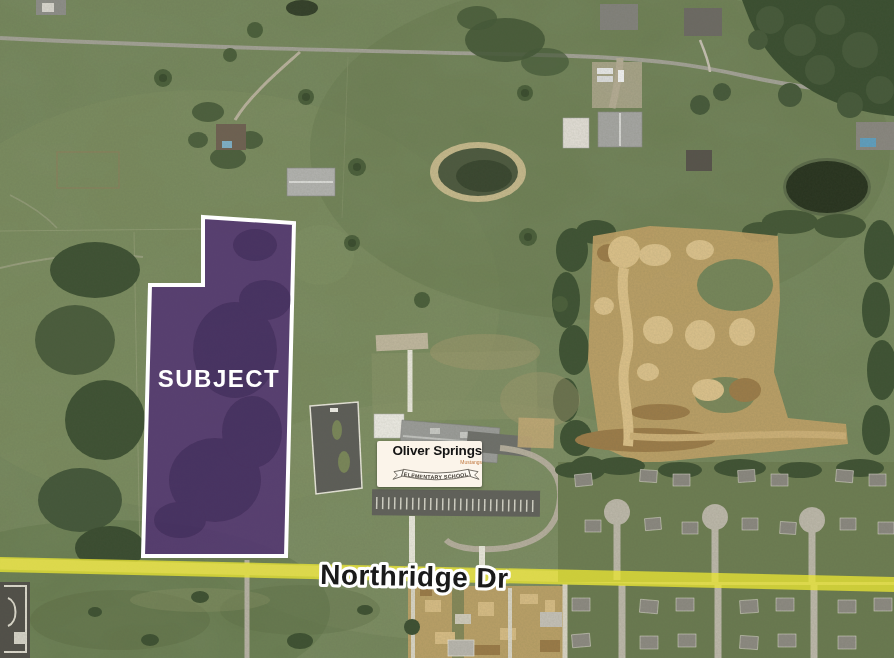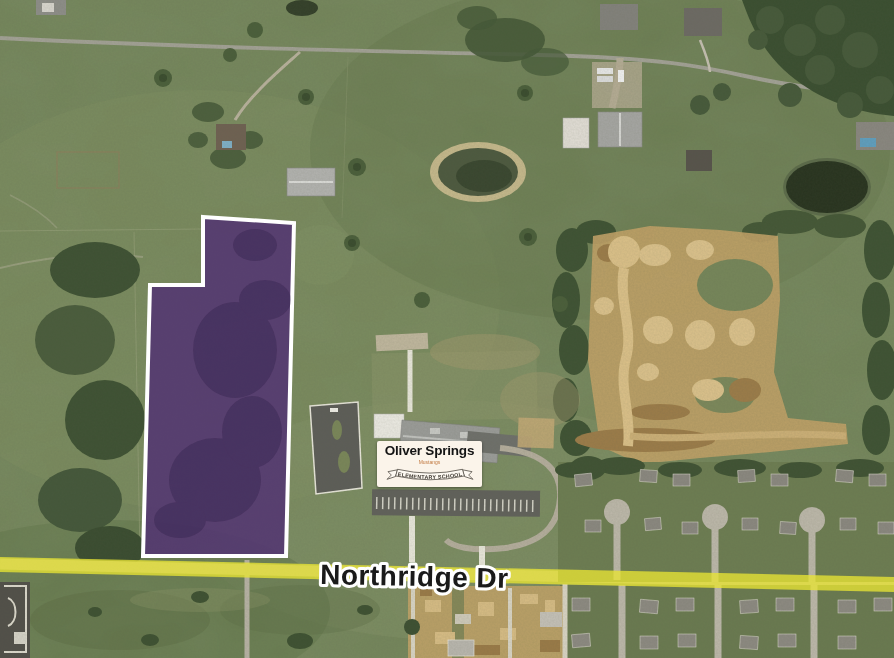--- a/index.html
+++ b/index.html
@@ -24,21 +24,21 @@
   }
   .subject-label{
     position:absolute;left:145px;top:361px;width:148px;z-index:3;
     text-align:center;color:var(--label-white,#ffffff);
     font-weight:700;font-size:24px;letter-spacing:1.5px;line-height:36px;
   }
   .school-badge{
     position:absolute;left:377px;top:441px;width:105px;height:46px;z-index:3;
     background:var(--badge-bg,#fbf4ea);border-radius:2px;
     box-shadow:0 1px 3px rgba(0,0,0,.4);
-    display:flex;flex-direction:column;align-items:center;
+    display:flex;flex-direction:column;align-items:flex-end;
   }
   .school-name{font-size:13.5px;font-weight:700;color:#141414;margin-top:3px;letter-spacing:-.2px;line-height:14px;}
   .school-mascot{font-size:5px;color:var(--mascot-orange,#c27a42);line-height:6px;margin-top:1px;}
   .ribbon{position:static !important;width:92px;height:21px;margin-top:0;}
   .ribbon .band{fill:#fdf9f2;stroke:#4a443c;stroke-width:.8;stroke-linejoin:round;}
   .ribbon text{font-family:"Liberation Sans",sans-serif;font-size:5.6px;font-weight:700;fill:#3c362e;letter-spacing:.3px;}
 </style>
 </head>
 <body>
 
@@ -357,20 +357,21 @@
       <ellipse cx="252" cy="432" rx="30" ry="36"></ellipse>
       <ellipse cx="255" cy="245" rx="22" ry="16"></ellipse>
     </g>
 
     <polygon class="road-band" points="0,557 894,577 894,592 0,572"></polygon>
 
     <text class="road-text" x="320" y="584" transform="rotate(1.2 320 584)">Northridge Dr</text>
   </svg>
 
   <div class="subject-label">
+    <div>SUBJECT</div>
   </div>
 
   <div class="school-badge">
     <div class="school-name">Oliver Springs</div>
     <div class="school-mascot">Mustangs</div>
     <svg class="ribbon" viewBox="0 0 92 22">
       <path class="band" d="M12,5 L2,7 L5.5,10.5 L1,15 L10,12 Z"></path>
       <path class="band" d="M80,5 L90,7 L86.5,10.5 L91,15 L82,12 Z"></path>
       <path class="band" d="M12,4.5 Q46,12.5 80,4.5 L82,11.5 Q46,19.5 10,11.5 Z"></path>
       <path id="ribbon-curve" d="M11,11 Q46,18.5 81,11" fill="none"></path>

